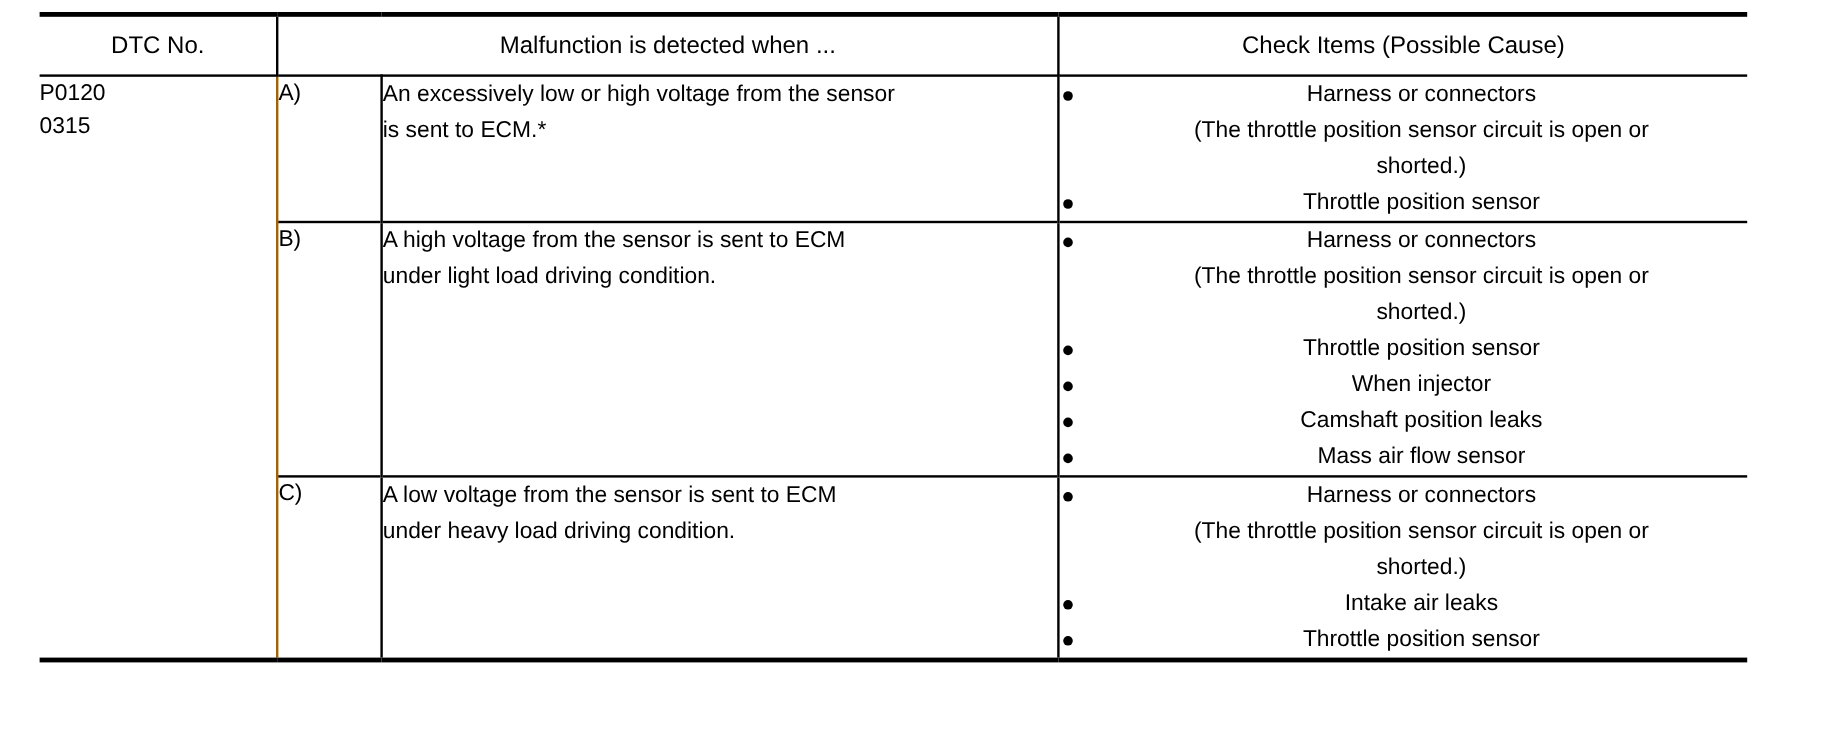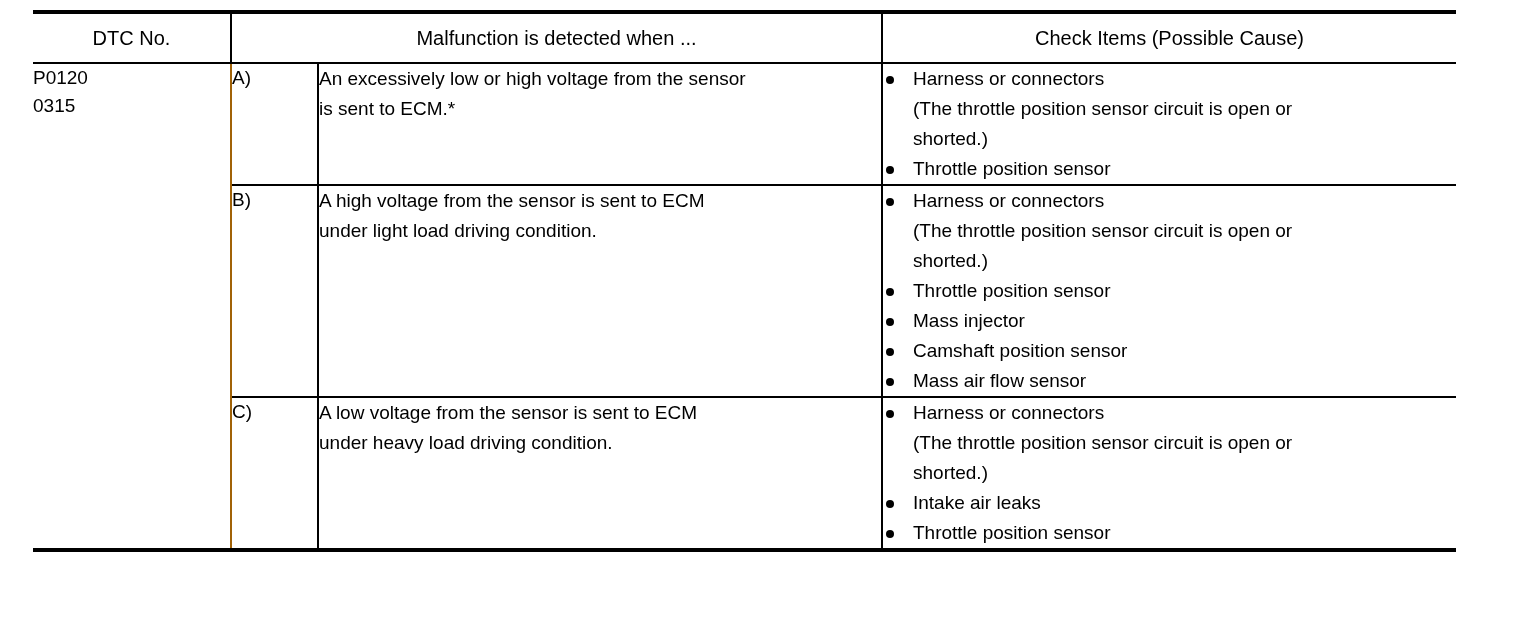--- a/index.html
+++ b/index.html
@@ -108,20 +108,21 @@
   
   ul.checks {
     list-style: none;
     margin: 0;
     padding: 0;
   }
   ul.checks > li {
     position: relative;
     padding-left: 30px;
     margin: 0;
+    text-align: center;
   }
   ul.checks > li .dot {
     position: absolute;
     left: 3px;
     top: 12px;
     width: 8px;
     height: 8px;
     background: #000;
     border-radius: 50%;
   }
@@ -216,25 +217,25 @@
             <span>Harness or connectors</span>
             <span class="sub">(The throttle position sensor circuit is open or</span>
             <span class="sub">shorted.)</span>
           </li>
           <li>
             <span class="dot"></span>
             <span>Throttle position sensor</span>
           </li>
           <li>
             <span class="dot"></span>
-            <span>Mass injector</span>
-          </li>
-          <li>
-            <span class="dot"></span>
-            <span>Camshaft position sensor</span>
+            <span>When injector</span>
+          </li>
+          <li>
+            <span class="dot"></span>
+            <span>Camshaft position leaks</span>
           </li>
           <li>
             <span class="dot"></span>
             <span>Mass air flow sensor</span>
           </li>
         </ul>
       </td>
     </tr>
 
     <tr class="brow rowC">

